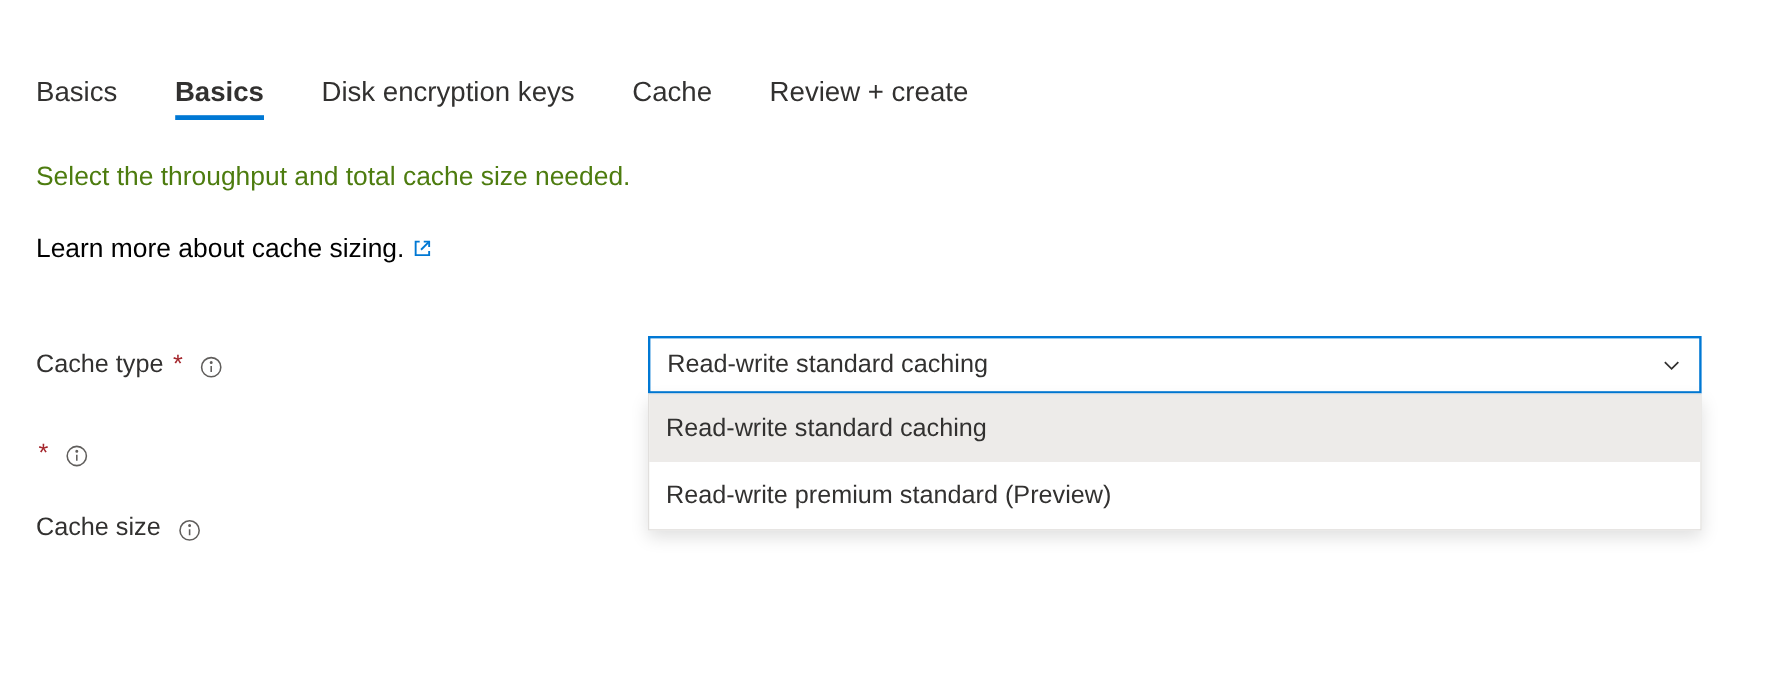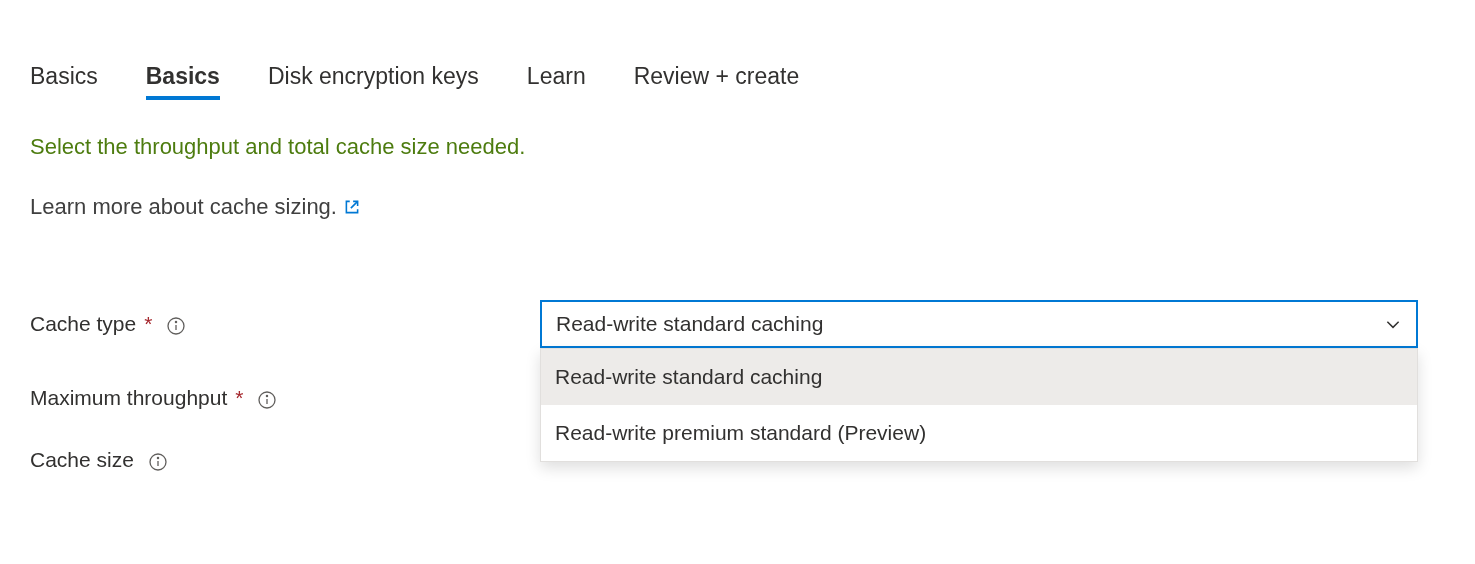--- a/index.html
+++ b/index.html
@@ -39,27 +39,27 @@
       bottom: -2px;
       height: 4px;
       background: #0078d4;
     }
     .description {
       font-size: 22px;
       color: #4d7c0f;
       margin-bottom: 34px;
     }
     .learn-more {
-      color: #404040;
+      color: #000000;
       font-size: 22px;
       text-decoration: none;
       display: inline-flex;
       align-items: center;
       gap: 6px;
-      margin-bottom: 80px;
+      margin-bottom: 60px;
       cursor: pointer;
     }
     .external-icon {
       display: inline-flex;
     }
     .form-row {
       display: flex;
       align-items: center;
       margin-bottom: 38px;
       position: relative;
@@ -124,21 +124,21 @@
   </style>
 </head>
 <body>
 
 
 
 <div class="tabs">
   <div class="tab">Basics</div>
   <div class="tab active">Basics</div>
   <div class="tab">Disk encryption keys</div>
-  <div class="tab">Learn</div>
+  <div class="tab">Cache</div>
   <div class="tab">Review + create</div>
 </div>
 
 <div class="description">Select the throughput and total cache size needed.</div>
 
 <a class="learn-more">
   <span>Learn more about cache sizing.</span>
   <span class="external-icon">
     <svg width="18" height="18" viewBox="0 0 16 16" fill="none" stroke="#0078d4" stroke-width="1.4">
       <path d="M6 3 H3 V13 H13 V10"></path>
@@ -171,21 +171,20 @@
     </div>
     <div class="dropdown-list">
       <div class="dropdown-option selected">Read-write standard caching</div>
       <div class="dropdown-option">Read-write premium standard (Preview)</div>
     </div>
   </div>
 </div>
 
 <div class="form-row">
   <div class="form-label">
-    <span>Maximum throughput</span>
     <span class="required">*</span>
     <span class="info-icon">
       <svg width="20" height="20" viewBox="0 0 20 20" fill="none" stroke="#605e5c" stroke-width="1.3">
         <circle cx="10" cy="10" r="8"></circle>
         <line x1="10" y1="9" x2="10" y2="14"></line>
         <circle cx="10" cy="6" r="0.6" fill="#605e5c"></circle>
       </svg>
     </span>
   </div>
 </div>

